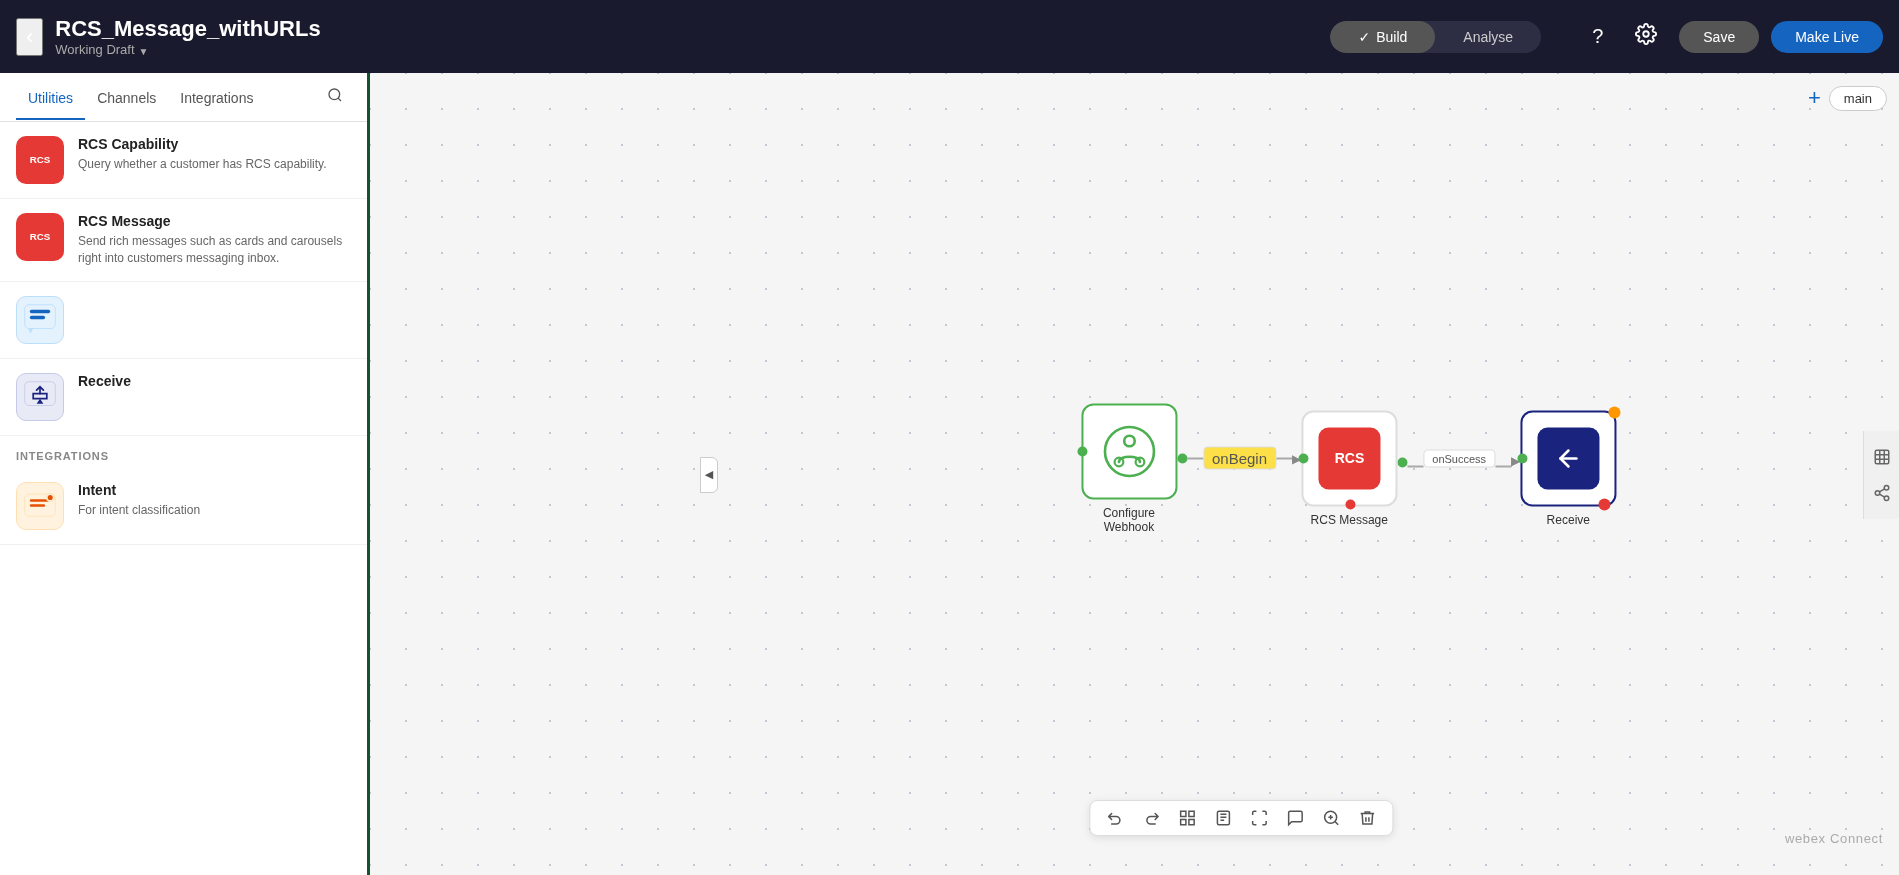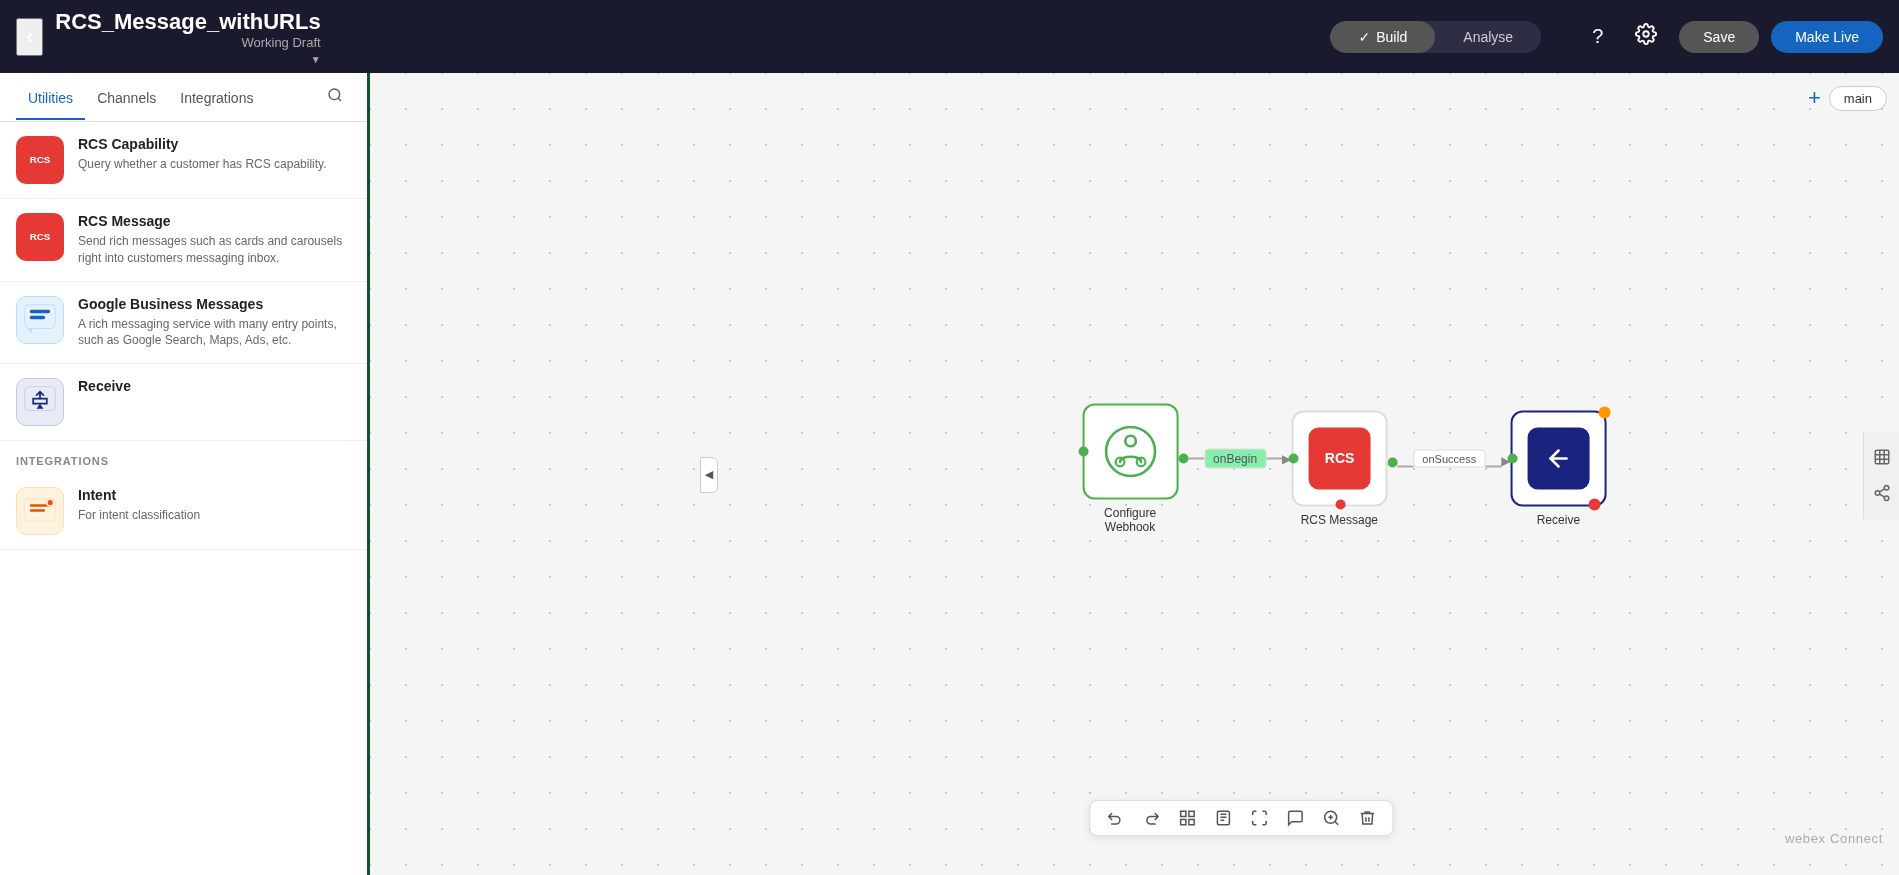--- a/index.html
+++ b/index.html
@@ -26,21 +26,20 @@
       font-size: 22px;
       font-weight: 600;
     }
     .header-subtitle {
       color: #aaa;
       font-size: 13px;
       display: flex;
       align-items: flex-end;
       gap: 4px;
       cursor: pointer;
-      flex-direction: column;
     }
     .header-subtitle .arrow { font-size: 10px; }
     .header-spacer { flex: 1; }
     .header-tabs {
       display: flex;
       background: #2d2d44;
       border-radius: 24px;
       overflow: hidden;
     }
     .header-tab {
@@ -471,24 +470,20 @@
 
       <div class="sidebar-item">
         <div class="item-icon google-bm">
           <svg width="34" height="34" viewBox="0 0 40 40" fill="none">
             <rect x="2" y="2" width="36" height="28" rx="5" fill="#e3f2fd" stroke="#bbdefb"></rect>
             <rect x="8" y="8" width="24" height="4" rx="2" fill="#1565c0"></rect>
             <rect x="8" y="15" width="18" height="4" rx="2" fill="#1565c0"></rect>
             <polygon points="6,30 12,30 9,36" fill="#bbdefb"></polygon>
           </svg>
         </div>
-        <div class="item-text-block">
-          <div class="item-title">Google Business Messages</div>
-          <div class="item-desc">A rich messaging service with many entry points, such as Google Search, Maps, Ads, etc.</div>
-        </div>
       </div>
 
       <div class="sidebar-item">
         <div class="item-icon receive-icon-bg">
           <svg width="34" height="34" viewBox="0 0 40 40" fill="none">
             <rect x="2" y="2" width="36" height="28" rx="5" fill="#e8eaf6" stroke="#c5cae9"></rect>
             <path d="M28 16H12v6h16z" fill="none" stroke="#1a237e" stroke-width="2"></path>
             <path d="M20 22l-4 6h8l-4-6z" fill="#1a237e"></path>
             <path d="M20 8v8M16 12l4-4 4 4" stroke="#1a237e" stroke-width="2" stroke-linecap="round"></path>
           </svg>
@@ -560,21 +555,21 @@
           </svg>
 
           <div style="position:absolute; left:-6px; top:50%; transform:translateY(-50%); width:10px; height:10px; border-radius:50%; background:#4caf50;"></div>
         </div>
         <div class="node-label">Configure<br>Webhook</div>
       </div>
 
       <div style="display:flex; align-items:center; margin-top:-20px; gap:0;">
         <div style="width:10px; height:10px; border-radius:50%; background:#4caf50;"></div>
         <div style="height:2px; width:16px; background:#aaa;"></div>
-        <div style="background:#86efac; border:1px solid #ddd; border-radius:4px; padding:2px 8px; font-size:12px; color:#555;">onBegin</div>
+        <div style="background:#fde047; border:1px solid #ddd; border-radius:4px; padding:2px 8px; font-size:15px; color:#555;">onBegin</div>
         <div style="height:2px; width:16px; background:#aaa;"></div>
         <div style="color:#888; font-size:12px;">▶</div>
       </div>
 
       <div class="flow-node">
         <div class="node-box rcs-node">
           <div class="rcs-badge">
             <svg width="44" height="40" viewBox="0 0 44 40" fill="none">
               <rect x="1" y="1" width="42" height="32" rx="6" fill="#e53935"></rect>
               <text x="22" y="24" text-anchor="middle" fill="#fff" font-size="14" font-weight="bold" font-family="sans-serif">RCS</text>

